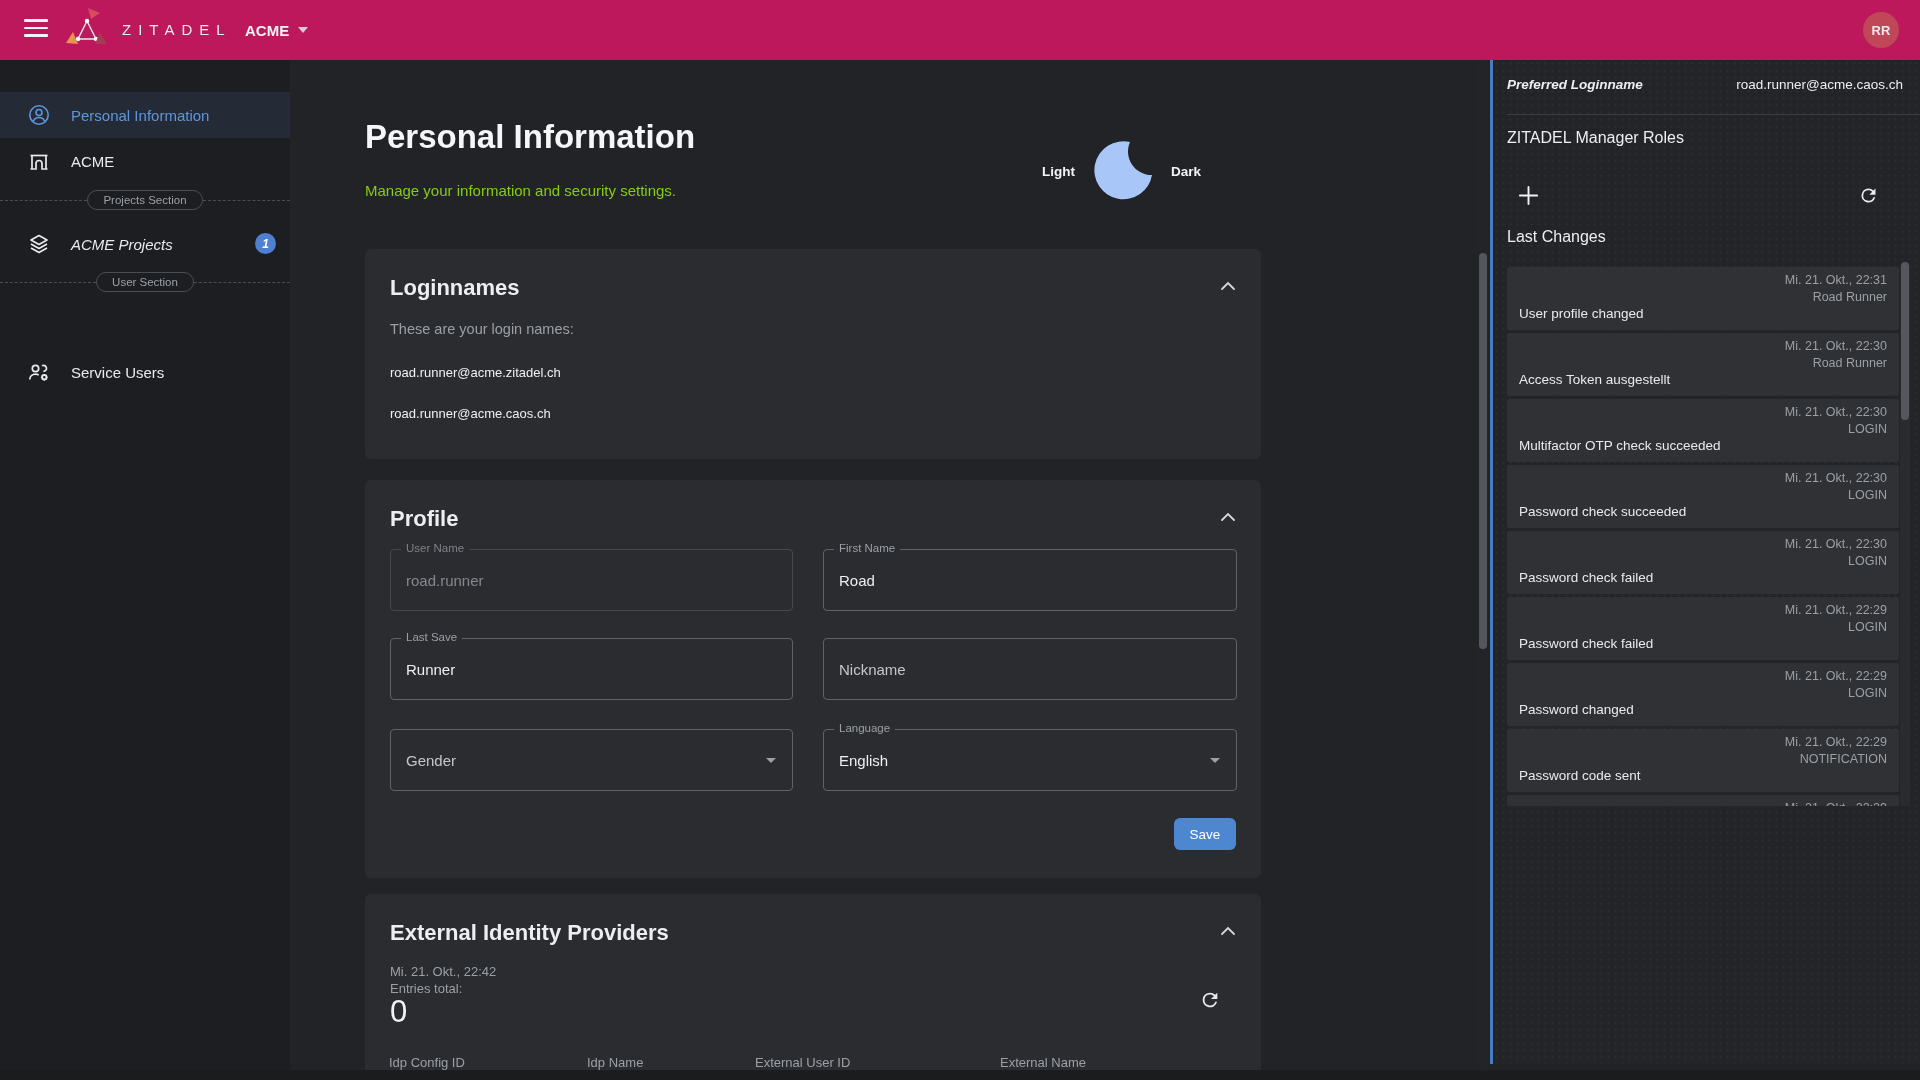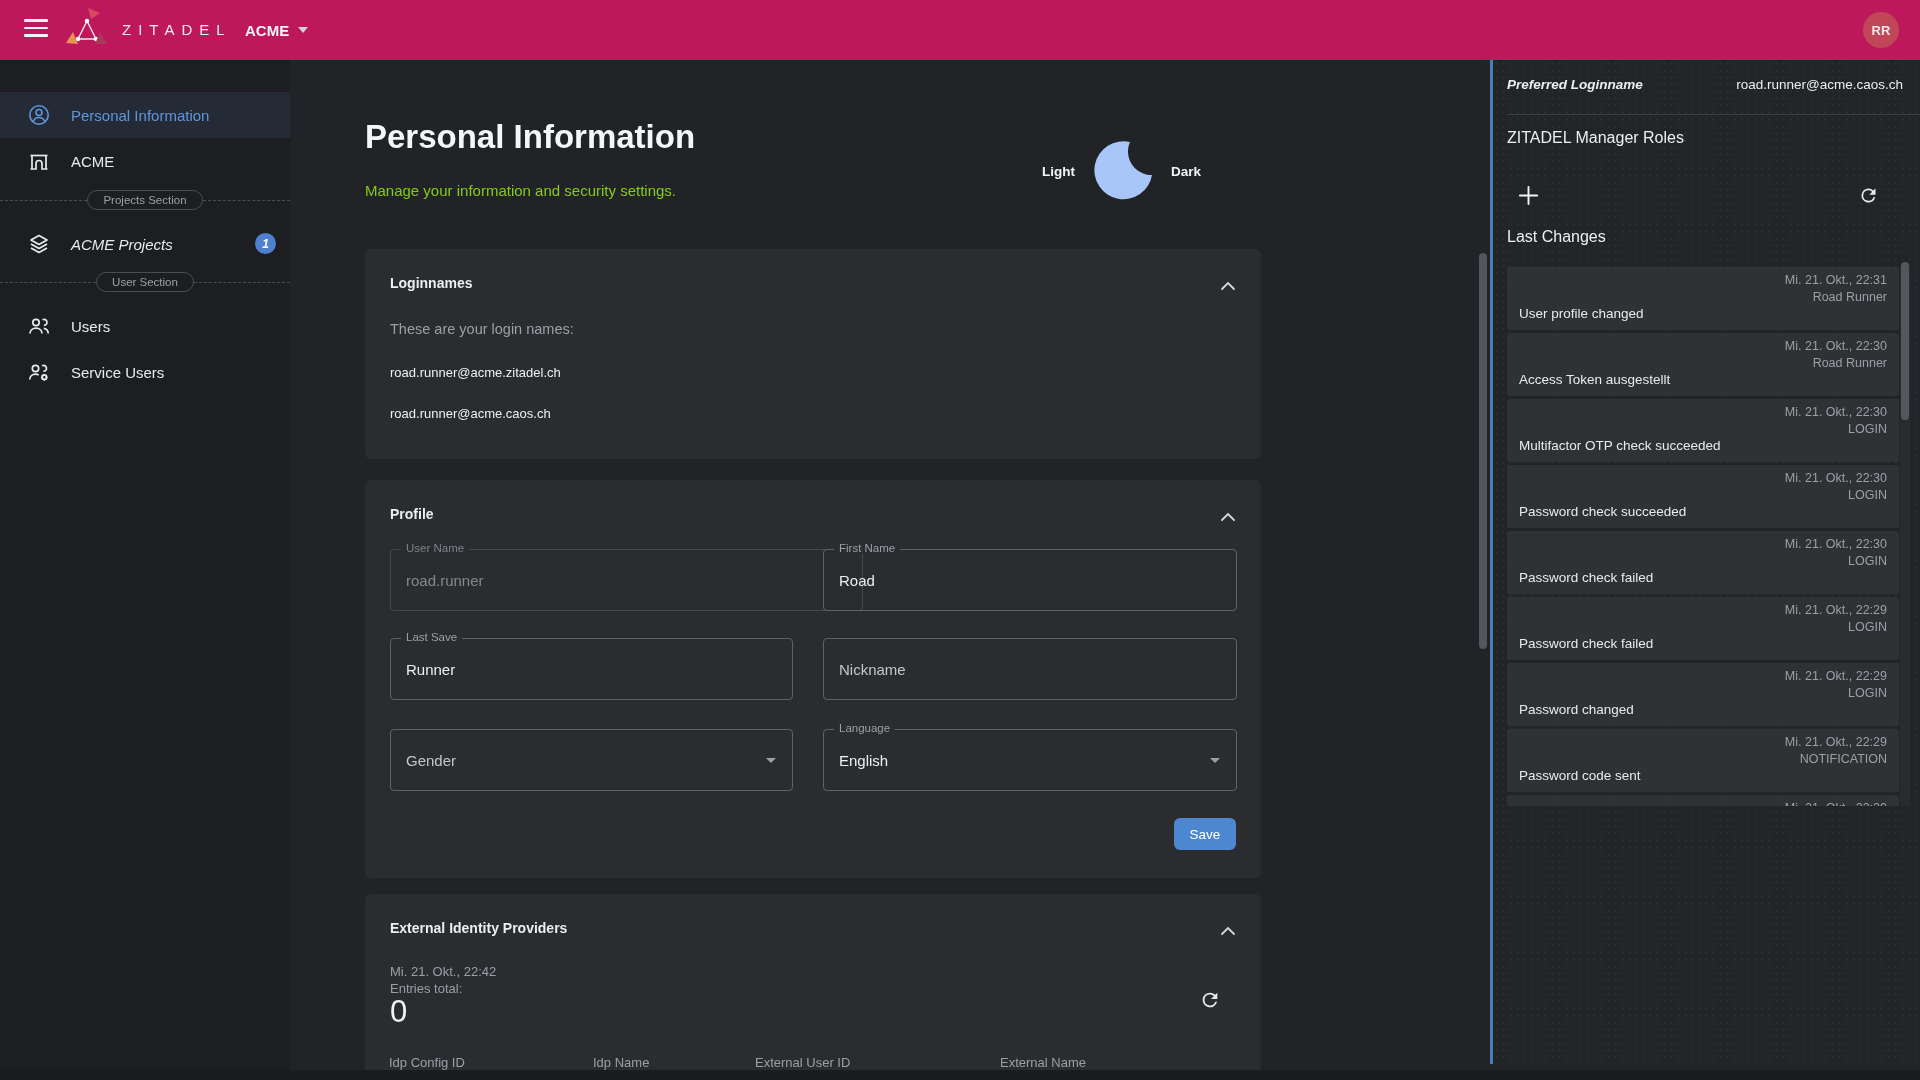--- a/index.html
+++ b/index.html
@@ -29,21 +29,21 @@
 
   
   .main { position:absolute; left:290px; top:60px; width:1188px; height:1020px; }
   .page-title { position:absolute; left:75px; top:58px; font-size:33px; font-weight:700; color:#f4f6f8; }
   .page-sub { position:absolute; left:75px; top:122px; font-size:15px; color:#84cc16; }
   .theme-toggle { position:absolute; left:752px; top:78px; width:430px; height:66px; display:flex; align-items:center; }
   .theme-label { color:#f1f3f4; font-size:13.5px; font-weight:700; }
   .moon-wrap { margin:0 14px; cursor:pointer; }
 
   .card { position:absolute; left:75px; width:896px; background:#2b2c30; border-radius:6px; }
-  .card-title { position:absolute; left:25px; top:26px; font-size:14px; font-weight:700; color:#eceef0; }
+  .card-title { position:absolute; left:25px; top:26px; font-size:22px; font-weight:700; color:#eceef0; }
   .collapse { position:absolute; right:22px; top:26px; width:22px; height:22px; cursor:pointer; display:flex; align-items:center; justify-content:center; }
   .login-desc { position:absolute; left:25px; top:72px; font-size:14.5px; color:#9aa0a6; }
   .login-name { position:absolute; left:25px; font-size:13px; color:#eef0f2; }
 
   
   .field { position:absolute; height:62px; border:1px solid #5f6368; border-radius:4px; background:transparent; }
   .field.disabled { border-color:#45484d; }
   .f-label { position:absolute; left:10px; top:-8px; background:#2b2c30; padding:0 5px; font-size:11.5px; color:#9aa0a6; }
   .field.disabled .f-label { color:#7d8187; }
   .f-value { position:absolute; left:15px; top:50%; transform:translateY(-50%); font-size:15px; color:#edeef0; }
@@ -150,31 +150,20 @@
       <span>ACME Projects</span>
       <span class="nav-badge">1</span>
     </div>
 
     <div class="nav-divider" style="top:212px;">
       <span class="dash"></span>
       <span class="pill">User Section</span>
       <span class="dash"></span>
     </div>
 
-    <div class="nav-item" style="top:243px;">
-      <span class="ic">
-        <svg width="24" height="24" viewBox="0 0 24 24" fill="none" stroke="#e8eaed" stroke-width="1.7">
-          <circle cx="9" cy="8.5" r="3.2"></circle>
-            <path d="M3 19.5 c0-3.4 2.7-5.4 6-5.4 s6 2 6 5.4"></path>
-          <path d="M15.5 5.8 a3 3 0 1 1 1.4 5.6"></path>
-            <path d="M16.8 14.3 c2.6 0.4 4.4 2.3 4.4 5.2"></path>
-        </svg>
-      </span>
-      <span>Users</span>
-    </div>
 
     <div class="nav-item" style="top:289px;">
       <span class="ic">
         <svg width="24" height="24" viewBox="0 0 24 24" fill="none" stroke="#e8eaed" stroke-width="1.7">
           <circle cx="8.5" cy="8.5" r="3.2"></circle>
             <path d="M2.8 19.5 c0-3.4 2.6-5.4 5.7-5.4 c1.2 0 2.3 0.3 3.2 0.8"></path>
           <path d="M15 5.8 a3 3 0 1 1 1.4 5.6"></path>
           <circle cx="17.3" cy="17.3" r="2.1"></circle>
           <path d="M17.3 13.9 v1.2 M17.3 19.5 v1.2 M13.9 17.3 h1.2 M19.5 17.3 h1.2 M14.9 14.9 l0.9 0.9 M18.8 18.8 l0.9 0.9 M19.7 14.9 l-0.9 0.9 M15.8 18.8 l-0.9 0.9"></path>
         </svg>
@@ -210,21 +199,21 @@
     </section>
 
     <section class="card" style="top:420px; height:398px;">
       <div class="card-title">Profile</div>
       <div class="collapse">
         <svg width="16" height="10" viewBox="0 0 16 10" fill="none" stroke="#d5d7da" stroke-width="1.8" stroke-linecap="round">
             <path d="M2 8 L8 2 L14 8"></path>
           </svg>
       </div>
 
-      <div class="field disabled" style="left:25px; top:69px; width:473px;text-decoration:underline;">
+      <div class="field disabled" style="left:25px; top:69px; width:403px;text-decoration:underline;">
         <span class="f-label">User Name</span>
         <span class="f-value">road.runner</span>
       </div>
       <div class="field" style="left:458px; top:69px; width:414px;">
         <span class="f-label">First Name</span>
         <span class="f-value">Road</span>
       </div>
 
       <div class="field" style="left:25px; top:158px; width:403px;">
         <span class="f-label">Last Save</span>
@@ -256,21 +245,21 @@
       </div>
       <div class="idp-meta" style="top:70px;">Mi. 21. Okt., 22:42</div>
       <div class="idp-meta" style="top:87px;">Entries total:</div>
       <div class="idp-zero">0</div>
       <div class="icon-btn" style="left:832px; top:93px;">
         <svg width="22" height="22" viewBox="0 0 24 24" fill="#e8eaed">
             <path d="M17.65 6.35A7.96 7.96 0 0 0 12 4a8 8 0 1 0 7.73 10h-2.08A6 6 0 1 1 12 6c1.66 0 3.14.69 4.22 1.78L13 11h7V4l-2.35 2.35z"></path>
           </svg>
       </div>
       <div class="idp-head" style="left:24px;">Idp Config ID</div>
-      <div class="idp-head" style="left:228px;">Idp Name</div>
+      <div class="idp-head" style="left:222px;">Idp Name</div>
       <div class="idp-head" style="left:390px;">External User ID</div>
       <div class="idp-head" style="left:635px;">External Name</div>
     </section>
   </main>
 
   <div class="main-scrollbar">
     <div class="thumb"></div>
   </div>
 
   <aside class="detail">

